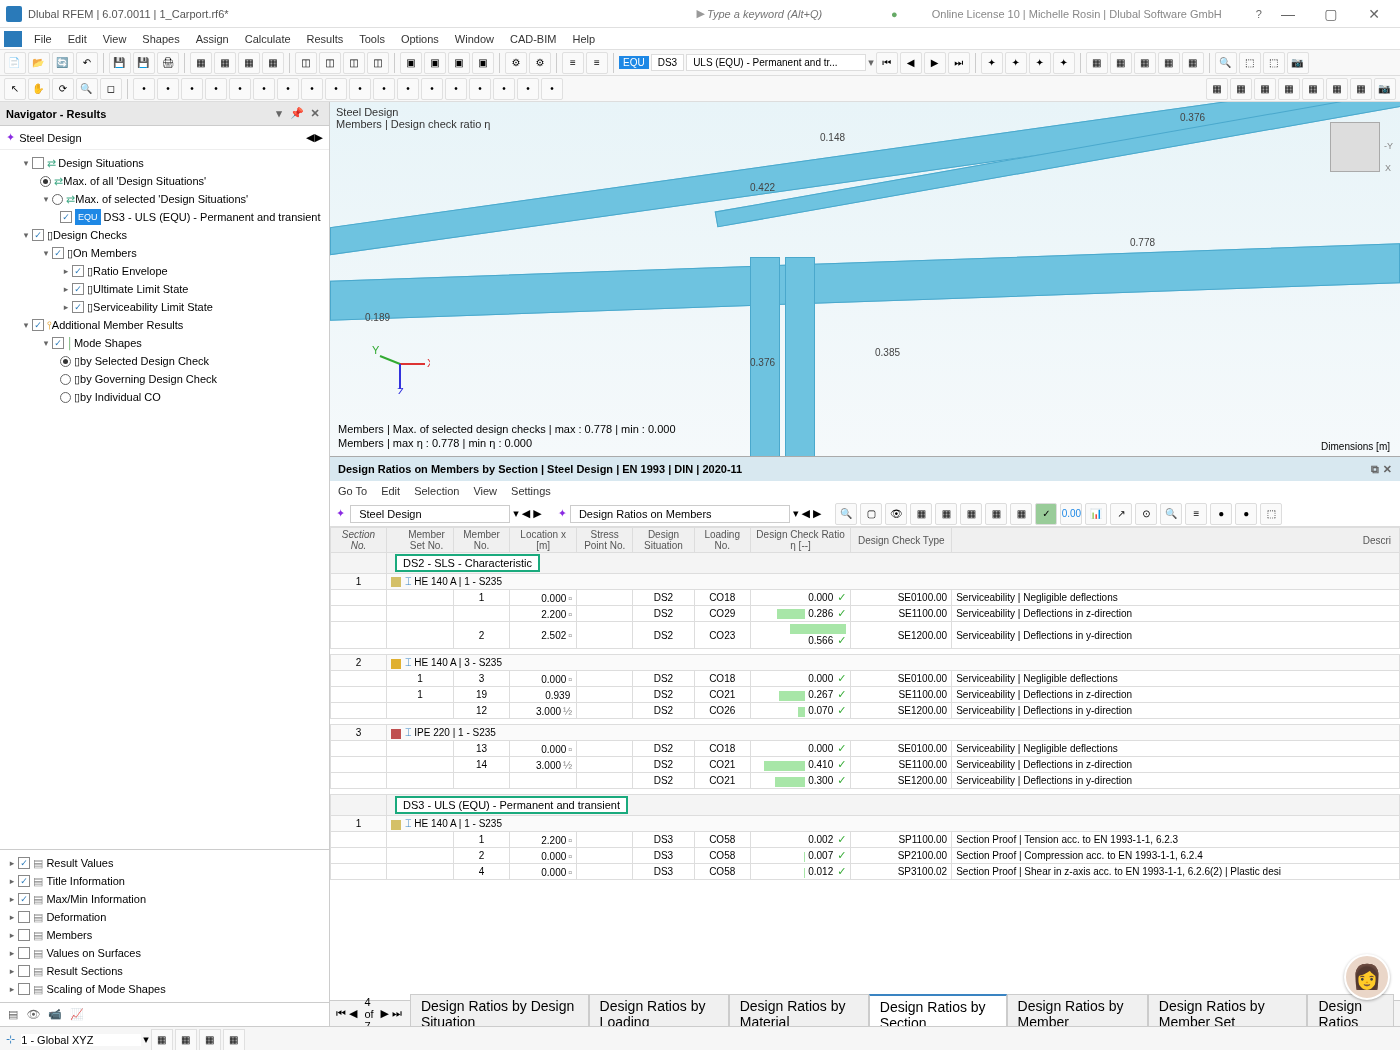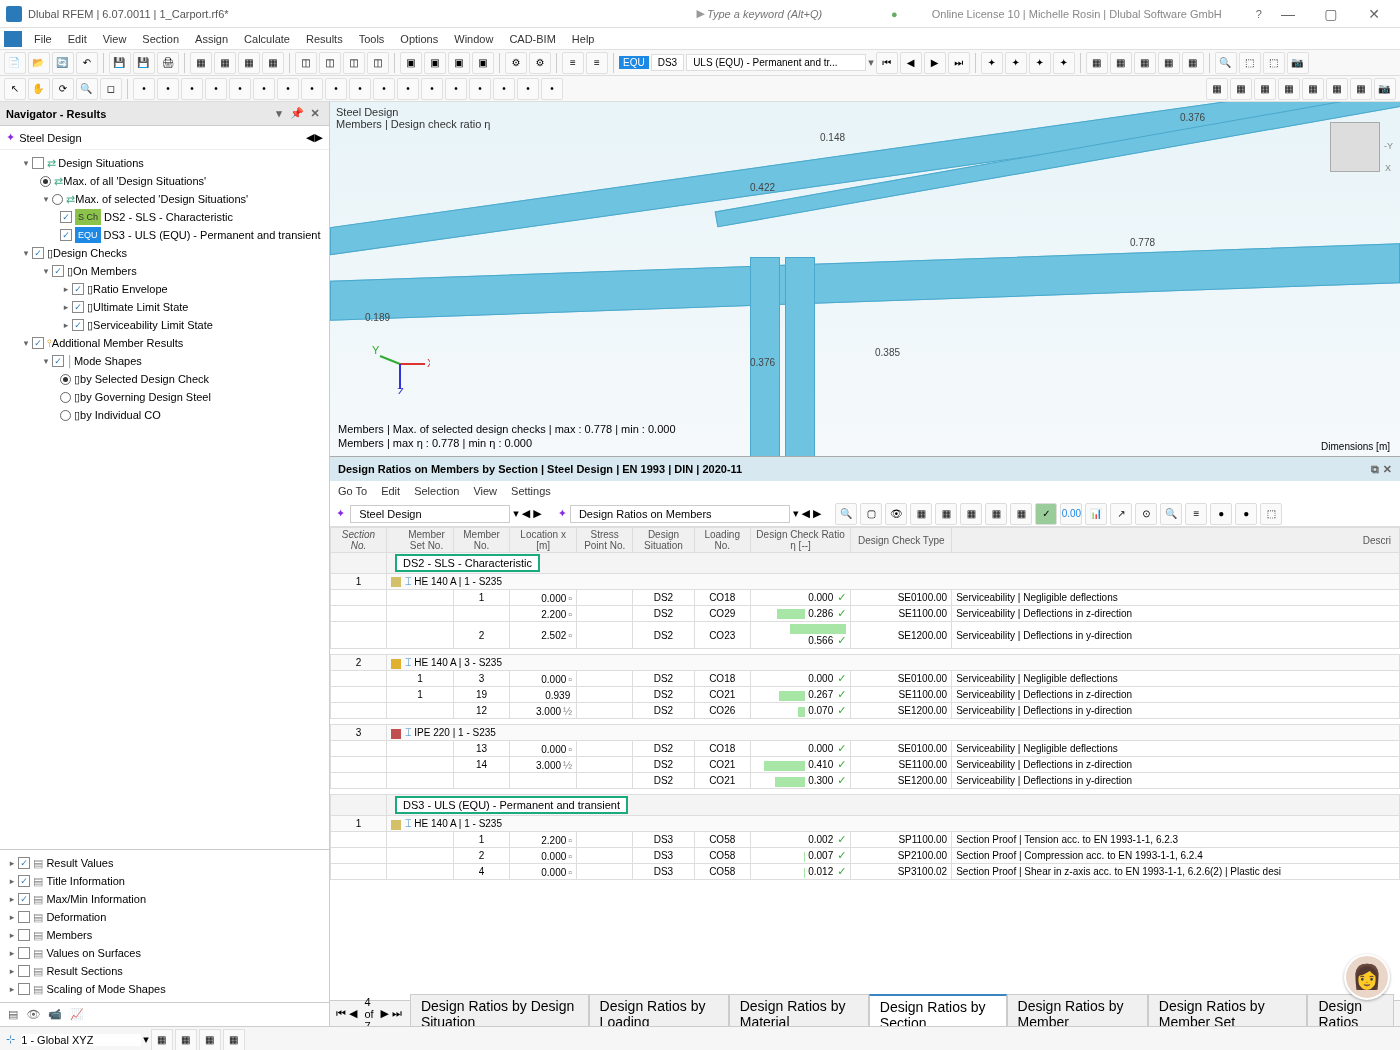--- a/index.html
+++ b/index.html
@@ -116,21 +116,21 @@
     <span>▢</span>
     <span>✕</span>
   </div>
 </div>
 
 <div class="menubar">
   <div class="file-icon"></div>
   <span>File</span>
   <span>Edit</span>
   <span>View</span>
-  <span>Section</span>
+  <span>Shapes</span>
   <span>Assign</span>
   <span>Calculate</span>
   <span>Results</span>
   <span>Tools</span>
   <span>Options</span>
   <span>Window</span>
   <span>CAD-BIM</span>
   <span>Help</span>
 </div>
 
@@ -257,25 +257,20 @@
           <span>Max. of all 'Design Situations'</span>
         </div>
       <div class="tree-item indent-2">
           <span class="arrow">▾</span>
           <span class="radio"></span>
           <span style="color:#4a8;">⇄</span> 
           <span>Max. of selected 'Design Situations'</span>
         </div>
       <div class="tree-item indent-3">
           <span class="cb checked"></span>
-          <span class="badge sch">S Ch</span>
-          <span>DS2 - SLS - Characteristic</span>
-        </div>
-      <div class="tree-item indent-3">
-          <span class="cb checked"></span>
           <span class="badge equ">EQU</span>
           <span>DS3 - ULS (EQU) - Permanent and transient</span>
         </div>
       <div class="tree-item indent-1">
           <span class="arrow">▾</span>
           <span class="cb checked"></span>
           <span>▯</span> 
           <span>Design Checks</span>
         </div>
       <div class="tree-item indent-2">
@@ -315,21 +310,21 @@
           <span>Mode Shapes</span>
         </div>
       <div class="tree-item indent-3">
           <span class="radio sel"></span>
           <span>▯</span> 
           <span>by Selected Design Check</span>
         </div>
       <div class="tree-item indent-3">
           <span class="radio"></span>
           <span>▯</span> 
-          <span>by Governing Design Steel</span>
+          <span>by Governing Design Check</span>
         </div>
       <div class="tree-item indent-3">
           <span class="radio"></span>
           <span>▯</span> 
           <span>by Individual CO</span>
         </div>
     </div>
     <div class="left-bottom" id="nav-bottom">
         <div class="tree-item">
           <span class="arrow">▸</span>

